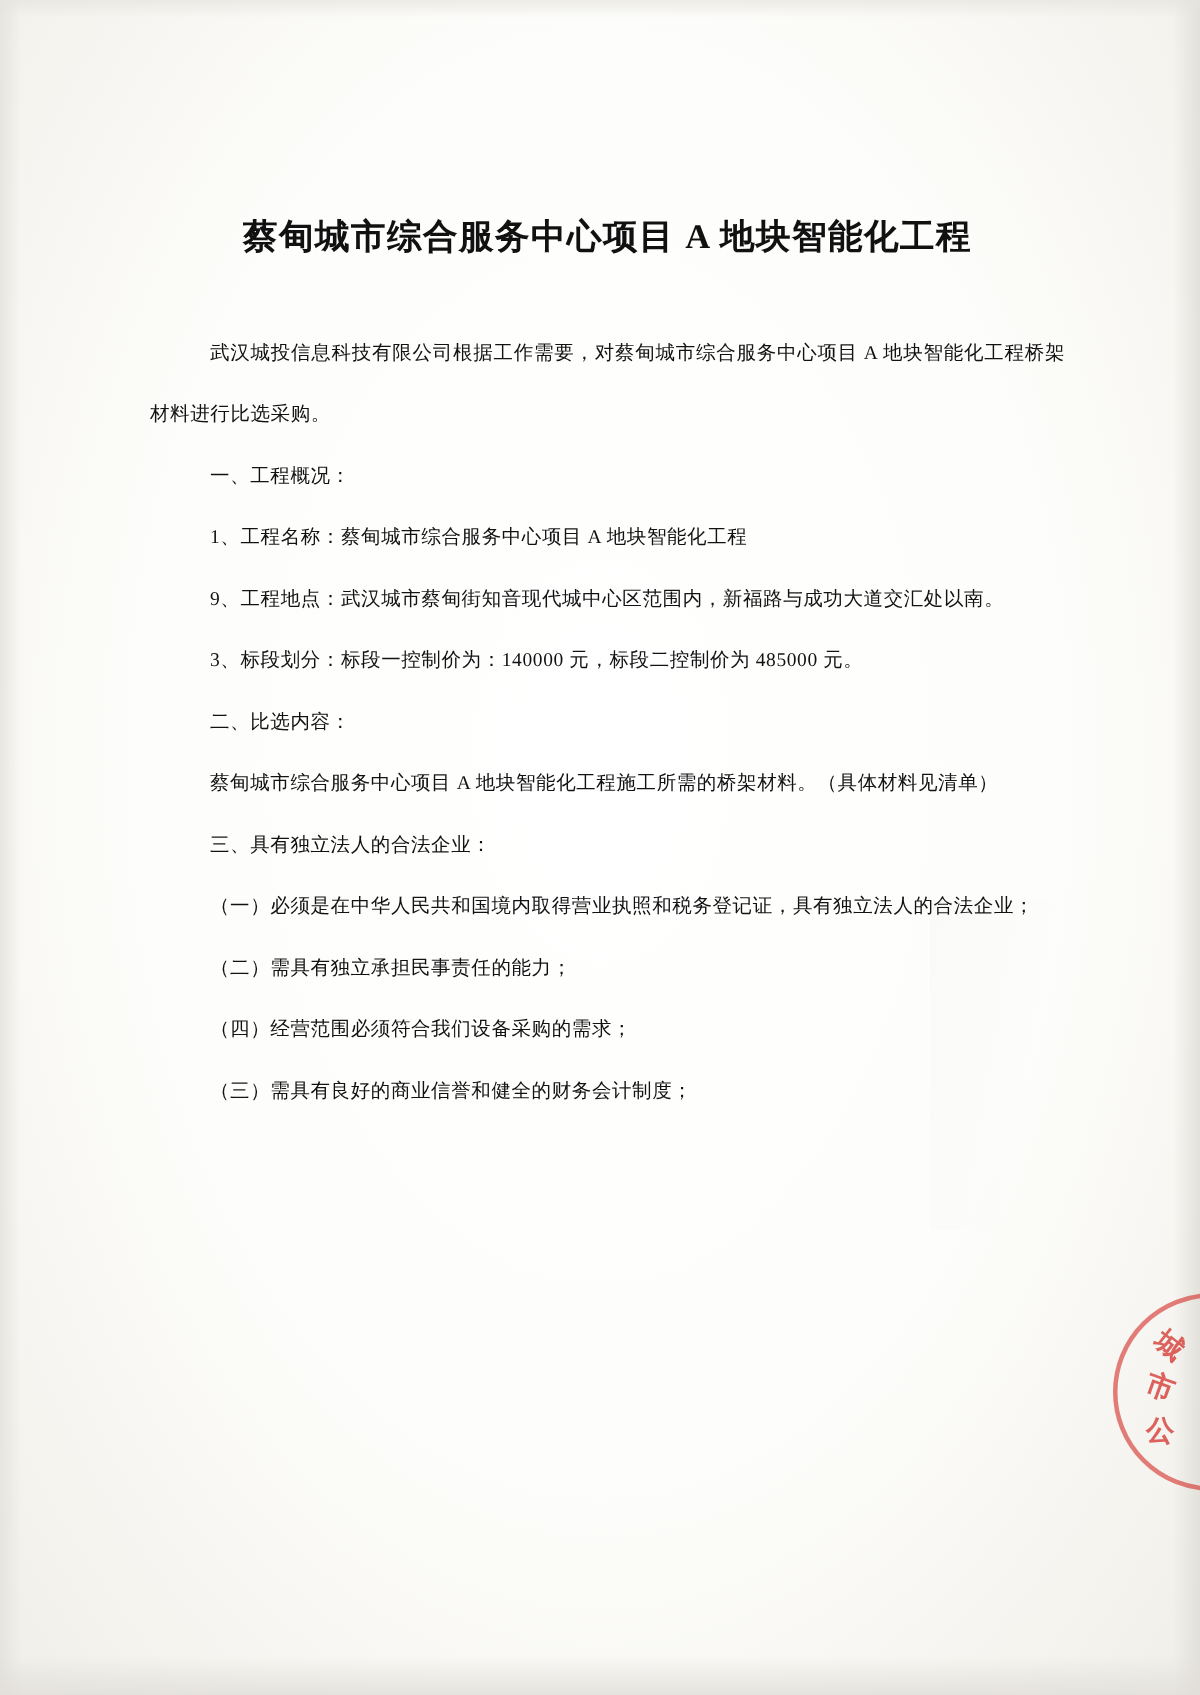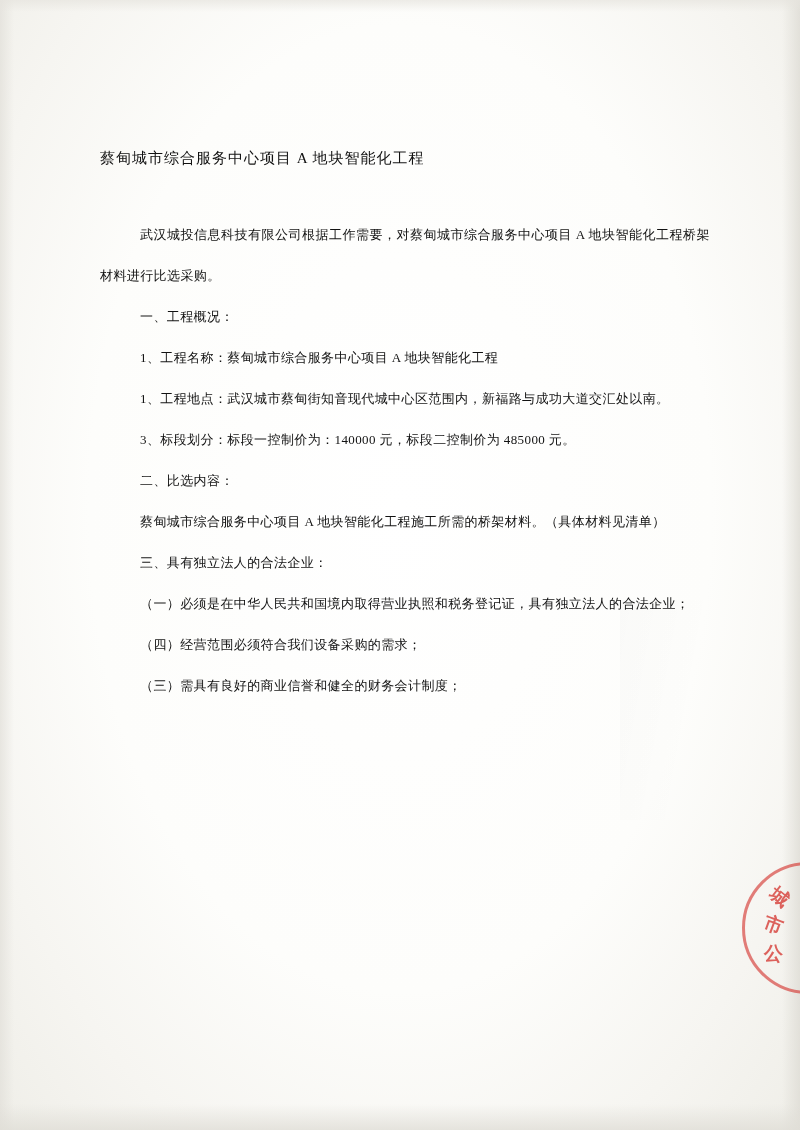--- a/index.html
+++ b/index.html
@@ -63,22 +63,23 @@
   }
 
   .content {
     position: absolute;
     left: 100px;
     top: 0;
     width: 610px;
   }
 
   .title {
-    font-weight: normal;
-    font-size: 15px;
+    text-align: center;
+    font-weight: bold;
+    font-size: 23px;
     line-height: 44px;
     letter-spacing: 1px;
     color: #111;
     margin: 0;
   }
   .title-line-1 { margin-top: 136px; }
   .title-line-2 { margin-top: 4px; }
 
   .body-text {
     margin-top: 34px;
@@ -139,26 +140,27 @@
   <div class="scan-edge-bottom"></div>
   <div class="crease"></div>
 
   <div class="content">
     <h1 class="title title-line-1">蔡甸城市综合服务中心项目 A 地块智能化工程</h1>
 
     <div class="body-text">
       <p class="para indent2">武汉城投信息科技有限公司根据工作需要，对蔡甸城市综合服务中心项目 A 地块智能化工程桥架材料进行比选采购。</p>
       <p class="para indent2">一、工程概况：</p>
       <p class="para indent2">1、工程名称：蔡甸城市综合服务中心项目 A 地块智能化工程</p>
-      <p class="para indent2">1、工程地点：武汉城市蔡甸街知音现代城中心区范围内，新福路与成功大道交汇处以南。</p>
+      <p class="para indent2">9、工程地点：武汉城市蔡甸街知音现代城中心区范围内，新福路与成功大道交汇处以南。</p>
       <p class="para indent2">3、标段划分：标段一控制价为：140000 元，标段二控制价为 485000 元。</p>
       <p class="para indent2">二、比选内容：</p>
       <p class="para indent2">蔡甸城市综合服务中心项目 A 地块智能化工程施工所需的桥架材料。（具体材料见清单）</p>
       <p class="para indent2">三、具有独立法人的合法企业：</p>
       <p class="para indent2">（一）必须是在中华人民共和国境内取得营业执照和税务登记证，具有独立法人的合法企业；</p>
+      <p class="para indent2">（二）需具有独立承担民事责任的能力；</p>
       <p class="para indent2">（四）经营范围必须符合我们设备采购的需求；</p>
       <p class="para indent2">（三）需具有良好的商业信誉和健全的财务会计制度；</p>
     </div>
   </div>
 
   <div class="stamp"></div>
   <div class="stamp-inner"></div>
   <div class="stamp-char sc1">城</div>
   <div class="stamp-char sc2">市</div>
   <div class="stamp-char sc3">公</div>

